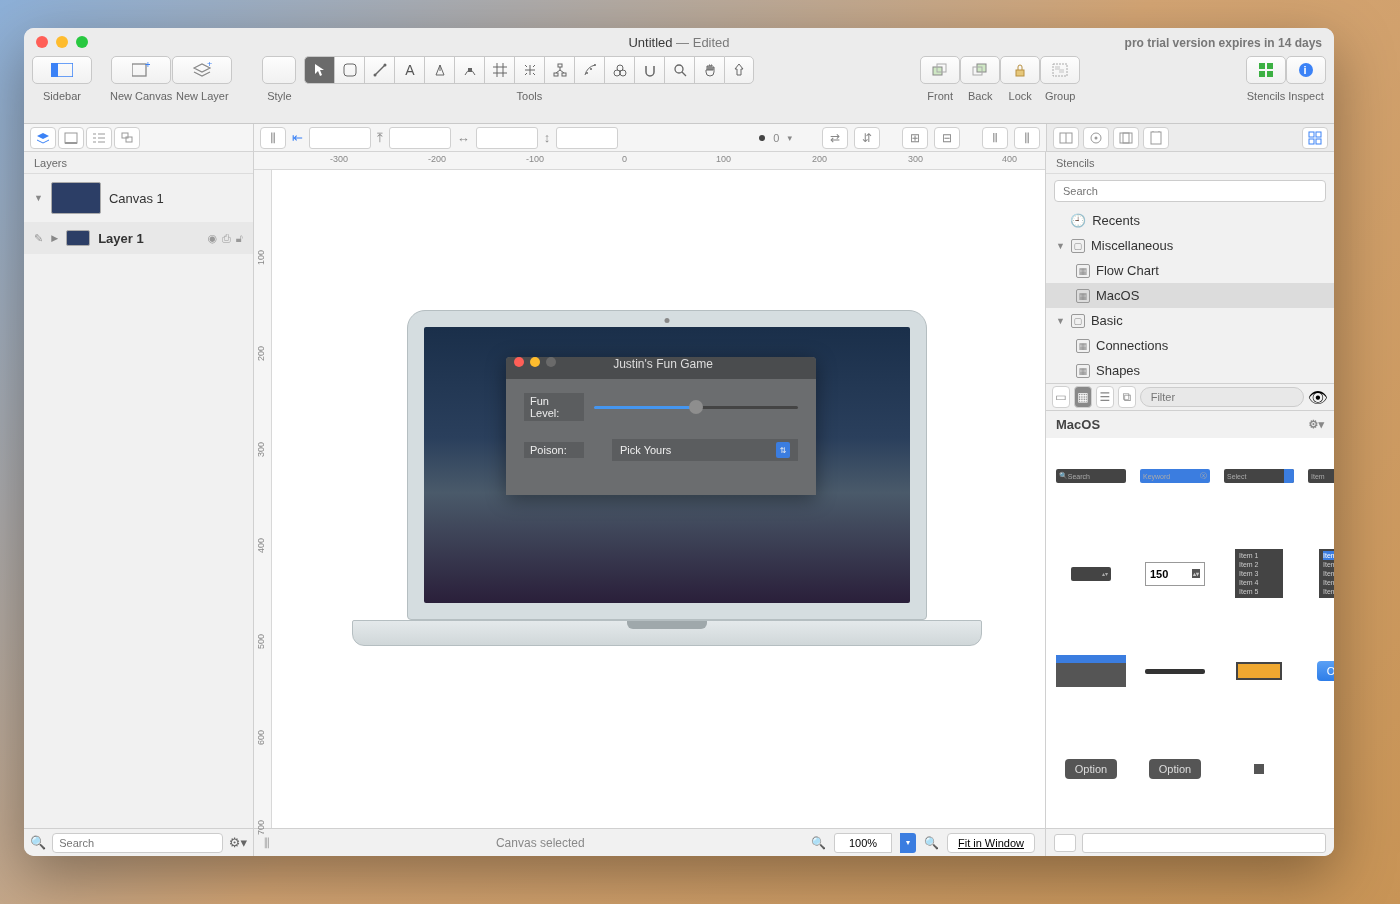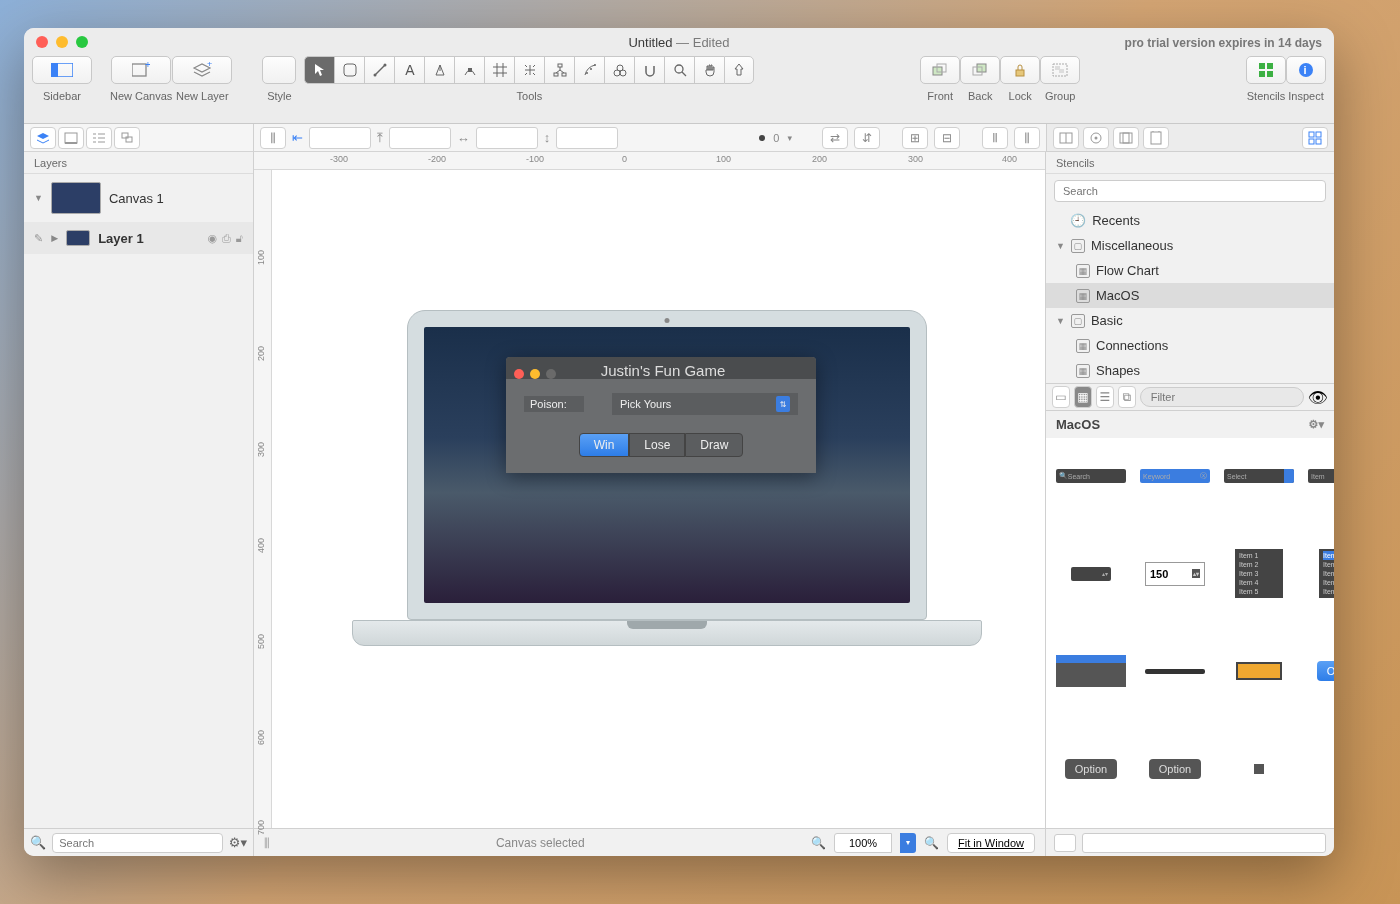--- a/index.html
+++ b/index.html
@@ -44,21 +44,21 @@
 .ruler-top span { position: absolute; top: 2px; }
 .canvas-body { flex: 1; display: flex; min-height: 0; }
 .ruler-left { width: 18px; background: #f5f5f5; border-right: 1px solid #d8d8d8; position: relative; font-size: 9px; color: #888; }
 .ruler-left span { position: absolute; left: 2px; writing-mode: vertical-lr; transform: rotate(180deg); }
 .canvas { flex: 1; background: #fff; position: relative; overflow: hidden; }
 .laptop { position: absolute; left: 110px; top: 140px; width: 570px; }
 .laptop-screen { width: 520px; height: 310px; background: #d5dde0; border-radius: 18px 18px 4px 4px; margin: 0 auto; padding: 16px; border: 1px solid #b5bec1; position: relative; }
 .laptop-screen::before { content:""; position: absolute; top: 7px; left: 50%; width: 5px; height: 5px; background: #888; border-radius: 50%; transform: translateX(-50%); }
 .desktop-bg { width: 100%; height: 100%; background: linear-gradient(180deg, #1a2f4a 0%, #2a3f5c 40%, #4a5a6a 60%, #2a1f3a 100%); border-radius: 2px; position: relative; }
 .mock-win { position: absolute; left: 82px; top: 30px; width: 310px; background: #6b6d6f; border-radius: 4px 4px 0 0; box-shadow: 0 4px 20px rgba(0,0,0,0.4); }
-.mock-title { height: 22px; background: #4a4c4e; display: flex; align-items: flex-end; padding: 0 8px; gap: 6px; font-size: 15px; color: #ddd; border-radius: 4px 4px 0 0; }
+.mock-title { height: 22px; background: #4a4c4e; display: flex; align-items: flex-start; padding: 0 8px; gap: 6px; font-size: 12px; color: #ddd; border-radius: 4px 4px 0 0; }
 .mock-title .dot { width: 10px; height: 10px; border-radius: 50%; }
 .mock-body { padding: 14px 18px 16px; color: #eee; font-size: 12px; }
 .mock-row { display: flex; align-items: center; margin-bottom: 18px; gap: 10px; }
 .mock-label { width: 60px; background: #5b5d5f; padding: 2px 6px; font-size: 11px; }
 .slider-track { flex: 1; height: 3px; background: linear-gradient(90deg, #4596f0 50%, #444 50%); position: relative; border-radius: 2px; }
 .slider-thumb { width: 14px; height: 14px; background: #8e8e8e; border-radius: 50%; position: absolute; left: 50%; top: 50%; transform: translate(-50%,-50%); }
 .mock-select { flex: 1; background: #5b5d5f; padding: 3px 8px; font-size: 11px; display: flex; justify-content: space-between; align-items: center; }
 .mock-select .cap { width: 14px; height: 16px; background: #3b7de0; border-radius: 2px; font-size: 8px; display: flex; align-items: center; justify-content: center; }
 .mock-btns { display: flex; justify-content: center; gap: 0; }
 .mock-btn { padding: 4px 14px; font-size: 12px; background: #5b5d5f; color: #eee; border: 1px solid #444; }
@@ -446,31 +446,32 @@
                 <div class="mock-win">
                   <div class="mock-title">
                     <span class="dot" style="background:#ff5f57"></span>
                     <span class="dot" style="background:#febc2e"></span>
                     <span class="dot" style="background:#6a6a6a"></span>
                     <span style="flex:1;text-align:center">Justin's Fun Game</span>
                     <span style="width:38px"></span>
                   </div>
                   <div class="mock-body">
                     <div class="mock-row">
+                      <div class="mock-label">Fun Level:</div>
+                      <div class="slider-track">
+                          <div class="slider-thumb"></div>
+                        </div>
+                    </div>
+                    <div class="mock-row">
                       <div class="mock-label">Poison:</div>
                       <div style="width:8px"></div>
                       <div class="mock-select">
                         <span>Pick Yours</span>
                           <span class="cap">⇅</span>
                       </div>
-                    </div>
-                    <div class="mock-btns">
-                      <div class="mock-btn primary">Win</div>
-                      <div class="mock-btn">Lose</div>
-                      <div class="mock-btn">Draw</div>
                     </div>
                   </div>
                 </div>
               </div>
             </div>
             <div class="laptop-base"></div>
           </div>
         </div>
       </div>
       <div class="canvas-foot">

